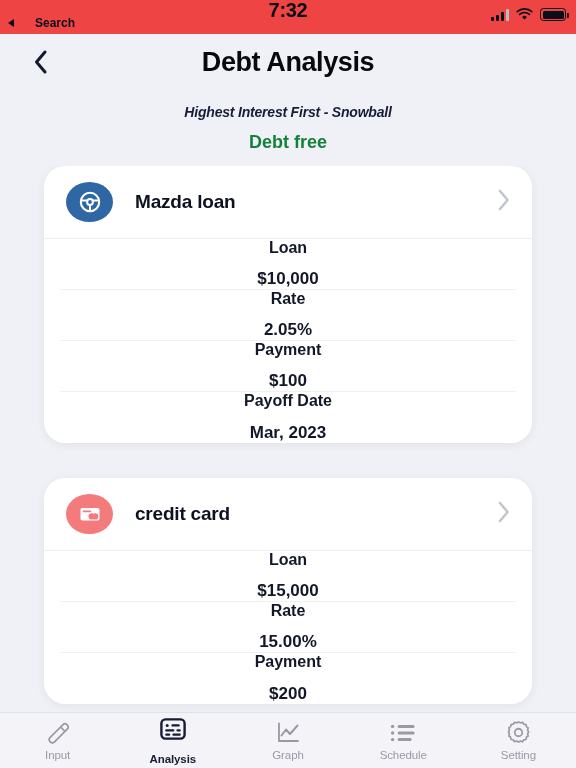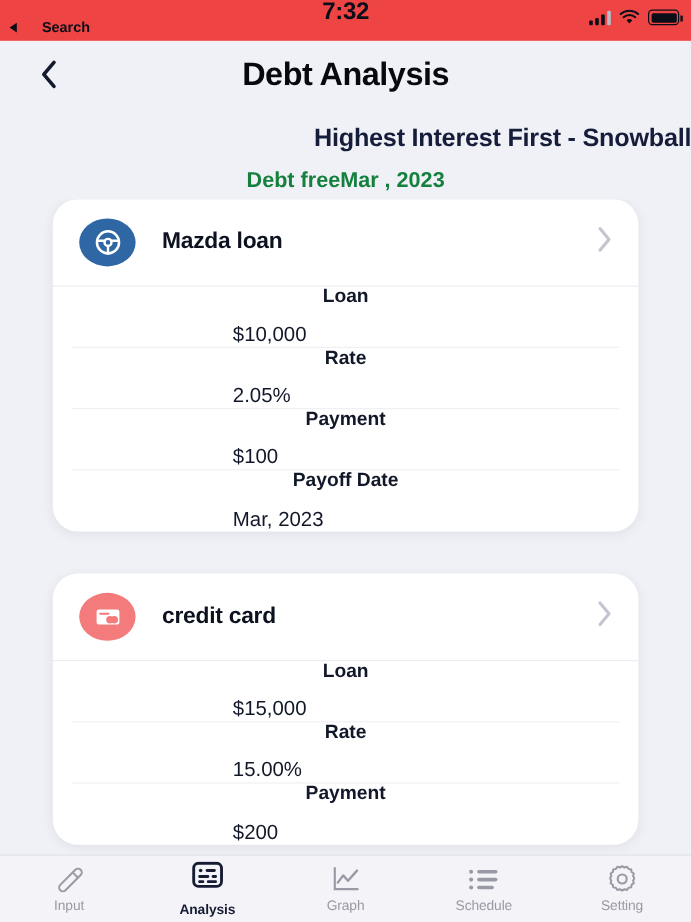--- a/index.html
+++ b/index.html
@@ -66,22 +66,22 @@
     width:26px;height:26px; display:flex; align-items:center; justify-content:center;
     cursor:pointer;
   }
   .nav-title{
     font-size:27px; font-weight:bold; letter-spacing:-0.4px; color:#07090f;
   }
 
   
   .subhead{ padding:14px 0 0; }
   .sub-strategy{
-    text-align:right; font-size:21px; font-weight:600;
-    color:#161d3a; letter-spacing:-0.2px;
+    text-align:center; font-size:14px; font-weight:600;
+    color:#161d3a; letter-spacing:-0.2px;font-style:italic;
   }
   .sub-row{
     display:flex; justify-content:center; align-items:baseline;
     padding:12px 88px 0 88px;
     font-size:18px; font-weight:bold; color:#15803d;
   }
 
   
   .content{
     position:absolute; left:0; right:0; top:166px; bottom:56px;
@@ -119,22 +119,22 @@
   .row{
     height:51px; display:flex; align-items:center; justify-content:space-between;
     margin:0 16px;
     border-bottom:1px solid #eff0f4;
     padding:0 8px;
     flex-direction:column;
   }
   .row:last-child{ border-bottom:none; }
   .row-label{ font-size:16px; font-weight:bold; color:#121829; }
   .row-value{
-    font-size:17px; font-weight:normal; color:#121829;
-    width:188px; text-align:left;
+    font-size:17px; font-weight:bold; color:#121829;
+    width:188px; text-align:center;
   }
 
   
   .tabbar{
     position:absolute; left:0; right:0; bottom:0; height:56px;
     background:#f3f3f8;
     border-top:1px solid #e0e1e8;
     display:flex;
     text-align:right;
   }
@@ -181,21 +181,20 @@
       <path d="M12 3 L3.5 13 L12 23" stroke="#141a2e" stroke-width="3" fill="none" stroke-linecap="round" stroke-linejoin="round"></path>
     </svg>
   </div>
   <div class="nav-title">Debt Analysis</div>
 </div>
 
 <div class="subhead">
   <div class="sub-strategy">Highest Interest First - Snowball</div>
   <div class="sub-row">
     <span>Debt free</span>
-    <span>Mar , 2023</span>
   </div>
 </div>
 
 <div class="content">
 
   <div class="card">
     <div class="card-head">
       <span class="badge blue">
         <svg width="26" height="26" viewBox="0 0 26 26">
           <circle cx="13" cy="13" r="9.2" stroke="#ffffff" stroke-width="2.1" fill="none"></circle>

